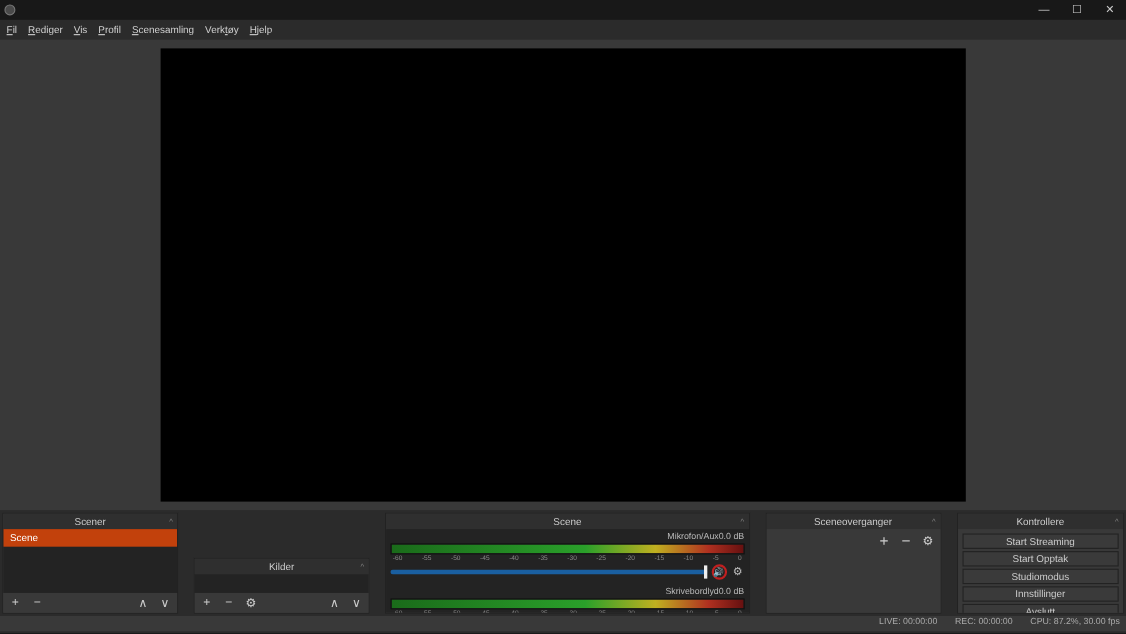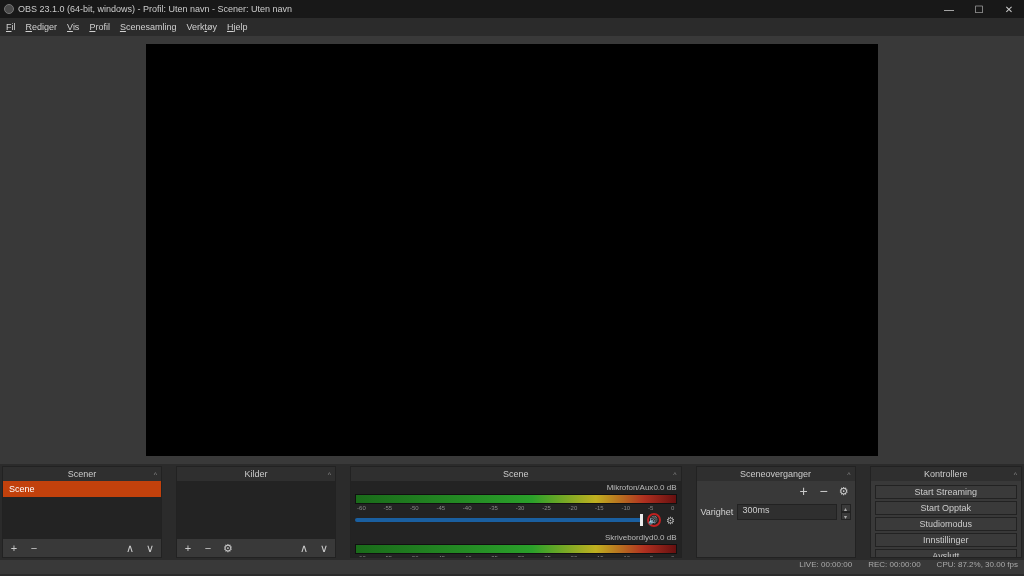--- a/index.html
+++ b/index.html
@@ -15,21 +15,21 @@
 .preview-area { height: 428px; background: #393939; display: flex; align-items: center; justify-content: center; padding: 4px; }
 .preview-canvas { width: 732px; height: 412px; background: #000; }
 .docks { display: flex; height: 96px; gap: 14px; padding: 2px; background: #2b2b2b; }
 .dock { background: #393939; border: 1px solid #222; display: flex; flex-direction: column; position: relative; }
 .dock-header { height: 14px; background: #2f2f2f; display: flex; align-items: center; justify-content: center; font-size: 9px; color: #ccc; position: relative; }
 .dock-header .caret { position: absolute; right: 4px; font-size: 7px; color: #888; }
 .dock-body { flex: 1; background: #232323; overflow: hidden; position: relative; }
 .dock-toolbar { height: 18px; background: #393939; display: flex; align-items: center; padding: 0 4px; gap: 6px; }
 .icon-btn { width: 14px; height: 14px; display: flex; align-items: center; justify-content: center; color: #ccc; cursor: pointer; font-size: 11px; }
 .scenes { width: 168px; }
-.sources { width: 168px; }
+.sources { width: 168px; margin-top: 41px; }
 .mixer { width: 348px; }
 .transitions { width: 168px; }
 .controls { width: 160px; }
 .scene-item { padding: 3px 6px; background: #c2410c; color: #fff; font-size: 9px; }
 .mixer-channel { padding: 2px 4px 4px 4px; }
 .mixer-top { display: flex; justify-content: flex-end; font-size: 8px; color: #bbb; }
 .meter-track { height: 10px; background: linear-gradient(to right, #1a6b1a 0%, #2aa02a 55%, #c0b020 75%, #b03020 90%, #661010 100%); position: relative; margin-top: 2px; border: 1px solid #111; }
 .meter-ticks { display: flex; justify-content: space-between; font-size: 6px; color: #888; margin-top: 1px; padding: 0 2px; }
 .slider-row { display: flex; align-items: center; gap: 4px; margin-top: 2px; }
 .slider-track { flex: 1; height: 4px; background: #1a5fa0; border-radius: 2px; position: relative; }
@@ -43,21 +43,20 @@
 .ctrl-btn { display: block; width: calc(100% - 8px); margin: 2px 4px; height: 14px; background: #3a3a3a; border: 1px solid #222; color: #ccc; font-size: 9px; cursor: pointer; }
 .statusbar { height: 14px; background: #393939; display: flex; justify-content: flex-end; padding: 0 6px; gap: 16px; font-size: 8px; color: #aaa; }
 .toolbar-spacer { flex: 1; }
 .trans-icons { display: flex; align-items: center; gap: 6px; margin-left: auto; }
 </style>
 </head>
 <body>
 
 <div class="titlebar">
   <div class="titlebar-icon"></div>
-  <span class="title-text">OBS 23.1.0 (64-bit, windows) - Profil: Uten navn - Scener: Uten navn</span>
   <div class="window-controls">
     <div class="window-btn">—</div>
     <div class="window-btn">☐</div>
     <div class="window-btn">✕</div>
   </div>
 </div>
 
 <div class="menubar">
   <span class="menu-item"><u>F</u>il</span>
   <span class="menu-item"><u>R</u>ediger</span>
@@ -177,28 +176,20 @@
       <span class="caret">^</span>
     </div>
     <div class="dock-body" style="background:#393939;">
       <div class="trans-row">
         <div class="trans-icons">
           <span class="icon-btn" style="font-size:14px;">+</span>
           <span class="icon-btn" style="font-size:14px;">−</span>
           <span class="icon-btn">⚙</span>
         </div>
       </div>
-      <div class="trans-row">
-        <span>Varighet</span>
-        <div class="trans-select">300ms</div>
-        <div class="spin-btns">
-          <div class="spin-btn">▴</div>
-          <div class="spin-btn">▾</div>
-        </div>
-      </div>
     </div>
   </div>
 
   <div class="dock controls">
     <div class="dock-header">
       <span>Kontrollere</span>
       <span class="caret">^</span>
     </div>
     <div class="dock-body" style="background:#393939; padding-top:2px;">
       <button class="ctrl-btn">Start Streaming</button>

